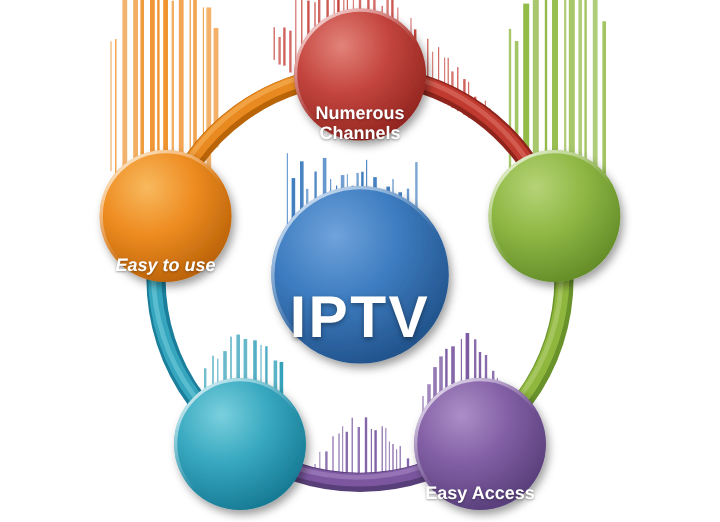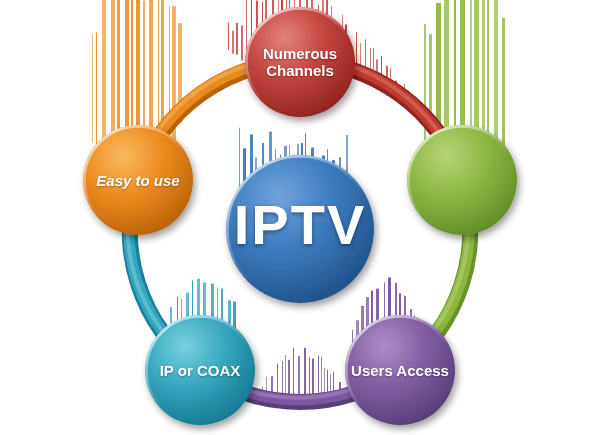--- a/index.html
+++ b/index.html
@@ -7,24 +7,24 @@
     position:relative;width:600px;height:435px;background:#ffffff;
     overflow:hidden;font-family:"Liberation Sans",sans-serif;
   }
   #diagram-svg{position:absolute;left:0;top:0;}
   .label-layer{position:absolute;left:0;top:0;width:100%;height:100%;pointer-events:none;}
   .node-label{
     position:absolute;transform:translate(-50%,-50%);
     width:112px;text-align:center;
     font-weight:bold;font-size:15px;line-height:17px;color:#ffffff;
     text-shadow:0 1px 2px rgba(0,0,0,0.35);
-    pointer-events:none;white-space:normal;
+    pointer-events:none;white-space:normal;margin-top:41px;
   }
   .node-label.center{
-    width:auto;font-size:56px;line-height:43px;letter-spacing:2px;
+    width:auto;font-size:49px;line-height:43px;letter-spacing:2px;
     text-shadow:0 2px 4px rgba(0,0,0,0.40);
   }
 </style>
 </head>
 <body>
 
 <div id="app">
   <svg id="diagram-svg" width="600" height="435" viewBox="0 0 600 435">
       <defs>
         <radialGradient id="g-iptv" cx="0.36" cy="0.28" r="0.80">
@@ -267,17 +267,16 @@
         </g>
         <g>
           <circle cx="300" cy="229" r="74" fill="url(#g-iptv)" filter="url(#drop)"></circle>
           <circle cx="300" cy="229" r="72.6" fill="none" stroke="url(#rim)" stroke-width="2.6" opacity="0.9"></circle>
         </g>
       </g>
     </svg>
   <div class="label-layer">
     <div class="node-label center" id="lbl-center" style="left: 300px; top: 224px;">IPTV</div>
     <div class="node-label" id="lbl-node-0" style="left: 300px; top: 62px;">Numerous Channels</div>
-    <div class="node-label" id="lbl-node-2" style="left: 400px; top: 370px;">Users Access</div>
-    <div class="node-label" id="lbl-node-3" style="left: 200px; top: 370px;">IP or COAX</div>
+    <div class="node-label" id="lbl-node-2" style="left: 400px; top: 370px;">Easy Access</div>
     <div class="node-label" id="lbl-node-4" style="left: 138px; top: 180px; font-style: italic;">Easy to use</div>
   </div>
 </div>
 
 </body></html>

